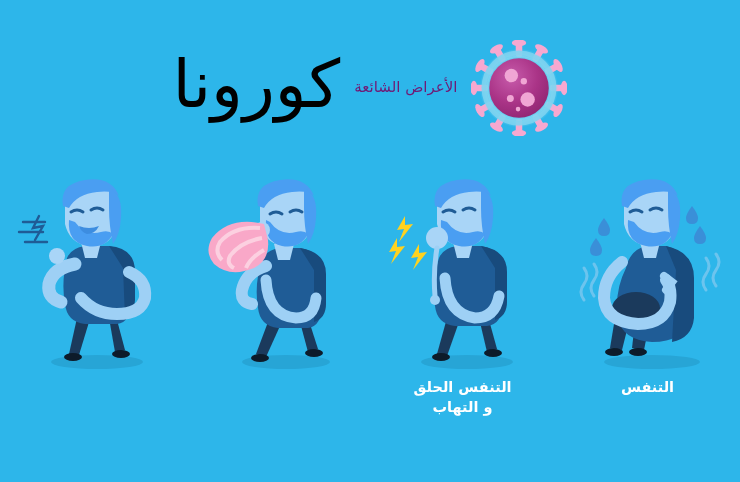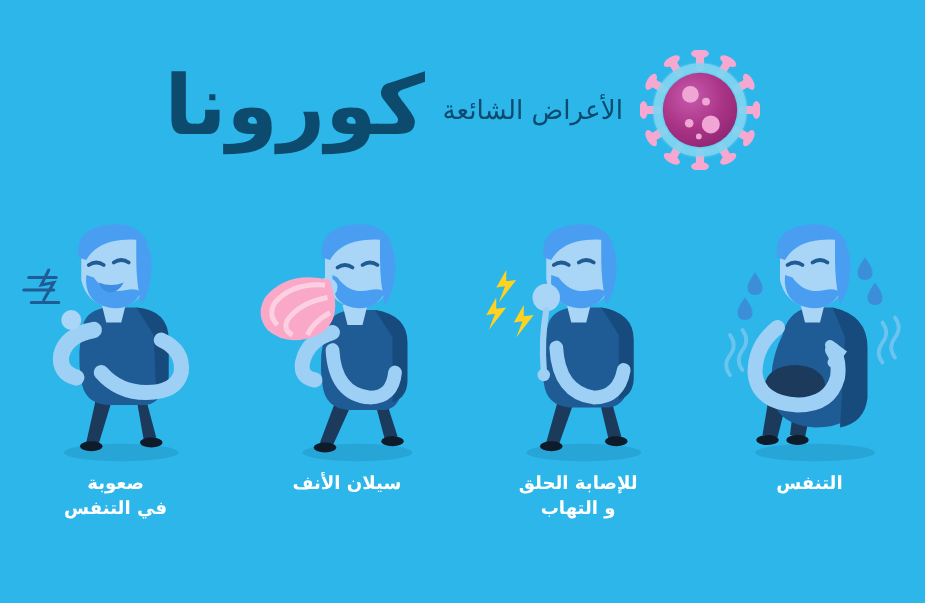--- a/index.html
+++ b/index.html
@@ -16,31 +16,31 @@
   }
 
   
   #header{
     position:absolute;left:0;top:28px;width:740px;height:120px;
     display:flex;flex-direction:row;align-items:center;justify-content:center;
     gap:14px;
   }
   #virus-icon{width:96px;height:96px;flex:0 0 auto;display:block;}
   #subtitle{
-    color:#0c4a6e;
-    font-size:21px;line-height:1.45;
+    color:#701a75;
+    font-size:15px;line-height:1.45;
     font-weight:400;
     white-space:nowrap;
     letter-spacing:0px;
   }
   #subtitle div{display:block;}
   #maintitle{
-    color:#0c4a6e;
+    color:#000000;
     font-size:66px;
-    font-weight:bold;
+    font-weight:normal;
     line-height:1;
     white-space:nowrap;
     margin-bottom:6px;
     letter-spacing:-1px;
   }
 
   
   #row{
     position:absolute;left:0;top:172px;width:740px;height:270px;
     display:flex;flex-direction:row-reverse;align-items:flex-start;
@@ -196,24 +196,20 @@
           <path d="M86 38 Q92 34 98 38" stroke="#1f5c96" stroke-width="3" fill="none" stroke-linecap="round"></path>
 
           <g stroke="#1f5c96" stroke-width="2.4" stroke-linecap="round" fill="none">
             <path d="M18 50 L40 50"></path>
             <path d="M14 60 L38 60"></path>
             <path d="M20 70 L42 70"></path>
             <path d="M34 44 L28 56 L38 54 L30 68"></path>
           </g>
         </svg>
       </div>
-      <div class="caption">
-        <div>صعوبة</div>
-        <div>في التنفس</div>
-      </div>
     </div>
 
     <div class="symptom">
       <div class="figure-wrap">
         <svg viewBox="0 0 175 200">
           <ellipse cx="96" cy="190" rx="44" ry="7" fill="#27a5d6"></ellipse>
           <path d="M78 150 L66 182 L76 185 L90 154 Z" fill="#1b3a5c"></path>
           <path d="M110 150 L118 180 L128 177 L120 152 Z" fill="#1b3a5c"></path>
           <ellipse cx="70" cy="186" rx="9" ry="4" fill="#0d1b2a"></ellipse>
           <ellipse cx="124" cy="181" rx="9" ry="4" fill="#0d1b2a"></ellipse>
@@ -236,23 +232,20 @@
 
           <circle cx="72" cy="58" r="8" fill="#a9d5f7"></circle>
 
           <g>
             <path d="M74 52 Q40 44 22 66 Q14 80 24 92 Q40 106 64 96 Q80 88 78 68 Z" fill="#f9a8c8"></path>
             <path d="M70 56 Q44 54 30 70 Q24 80 32 88" stroke="#fcd0e0" stroke-width="4" fill="none"></path>
             <path d="M72 66 Q50 70 40 84 Q36 92 44 96" stroke="#fcd0e0" stroke-width="4" fill="none"></path>
             <path d="M74 78 Q60 86 56 96" stroke="#fcd0e0" stroke-width="4" fill="none"></path>
           </g>
         </svg>
-      </div>
-      <div class="caption">
-        <div>سيلان الأنف</div>
       </div>
     </div>
 
     <div class="symptom">
       <div class="figure-wrap">
         <svg viewBox="0 0 175 200">
           <ellipse cx="92" cy="190" rx="46" ry="7" fill="#27a5d6"></ellipse>
           <path d="M72 146 L62 182 L72 184 L84 150 Z" fill="#1b3a5c"></path>
           <path d="M104 146 L112 180 L122 177 L114 148 Z" fill="#1b3a5c"></path>
           <ellipse cx="66" cy="185" rx="9" ry="4" fill="#0d1b2a"></ellipse>
@@ -273,21 +266,21 @@
           <circle cx="60" cy="128" r="5" fill="#9ed0f5"></circle>
 
           <g fill="#ffd21f">
             <path d="M30 44 L22 58 L29 57 L24 70 L38 52 L30 53 Z"></path>
             <path d="M22 66 L14 80 L21 79 L16 92 L30 74 L22 75 Z"></path>
             <path d="M44 72 L36 86 L43 85 L38 98 L52 80 L44 81 Z"></path>
           </g>
         </svg>
       </div>
       <div class="caption">
-        <div>للإصابة الحلق</div>
+        <div>التنفس الحلق</div>
         <div>و التهاب</div>
       </div>
     </div>
 
     <div class="symptom">
       <div class="figure-wrap">
         <svg viewBox="0 0 175 200">
           <ellipse cx="92" cy="190" rx="48" ry="7" fill="#27a5d6"></ellipse>
 
           <path d="M56 140 L50 176 L62 178 L70 146 Z" fill="#1b3a5c"></path>

